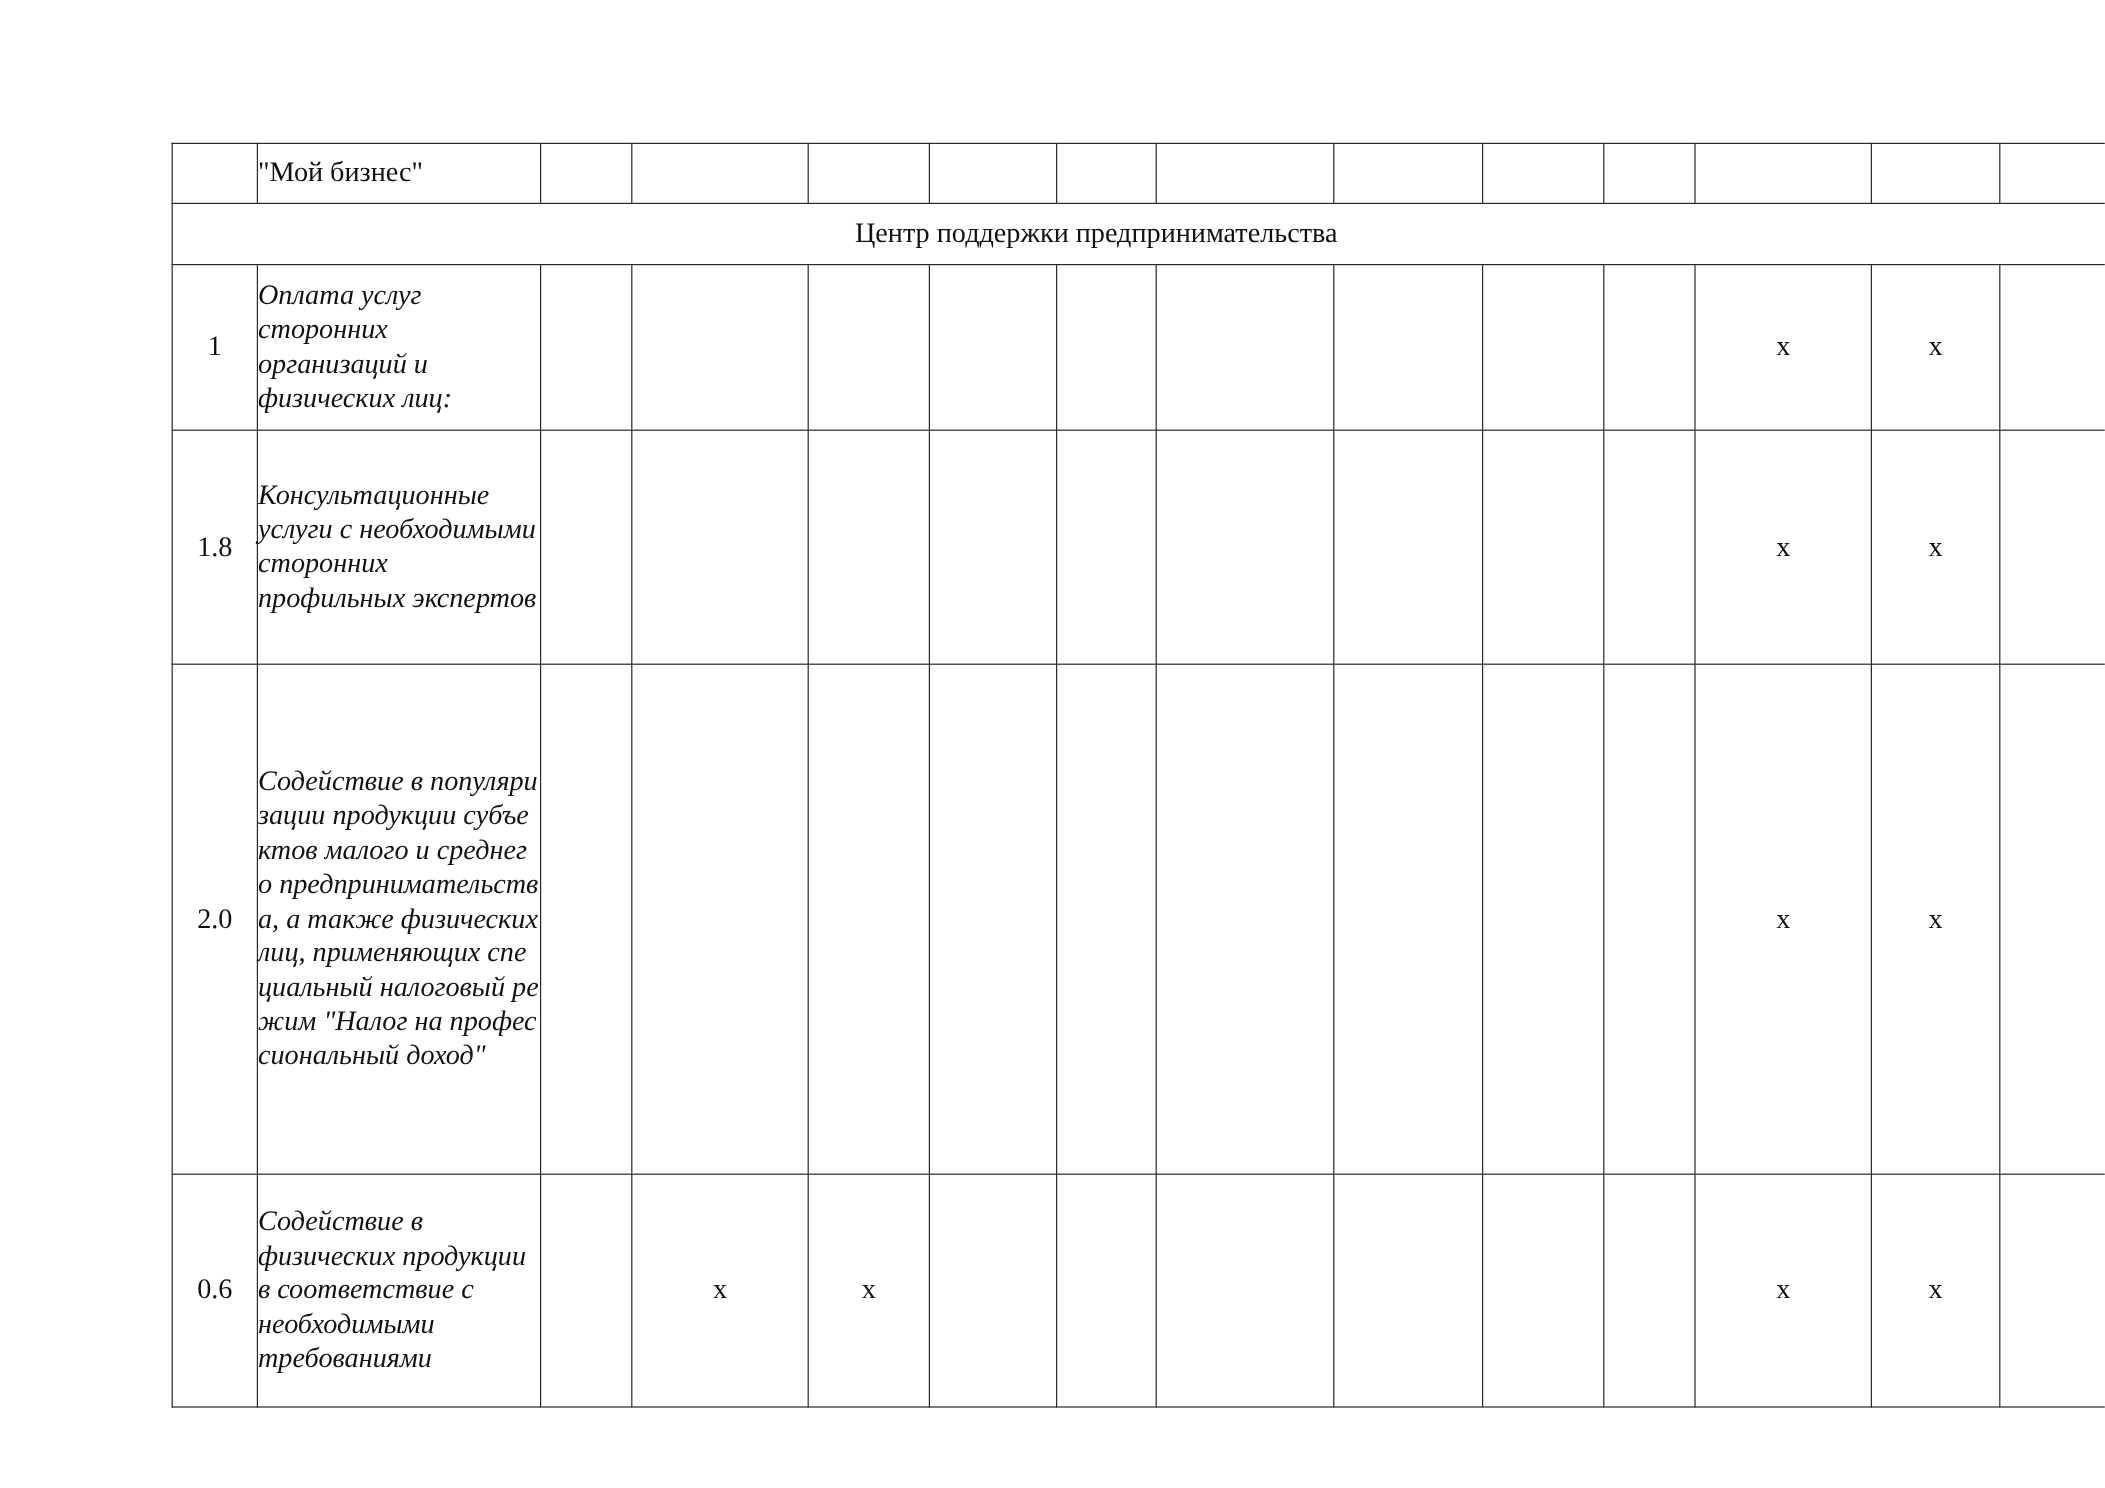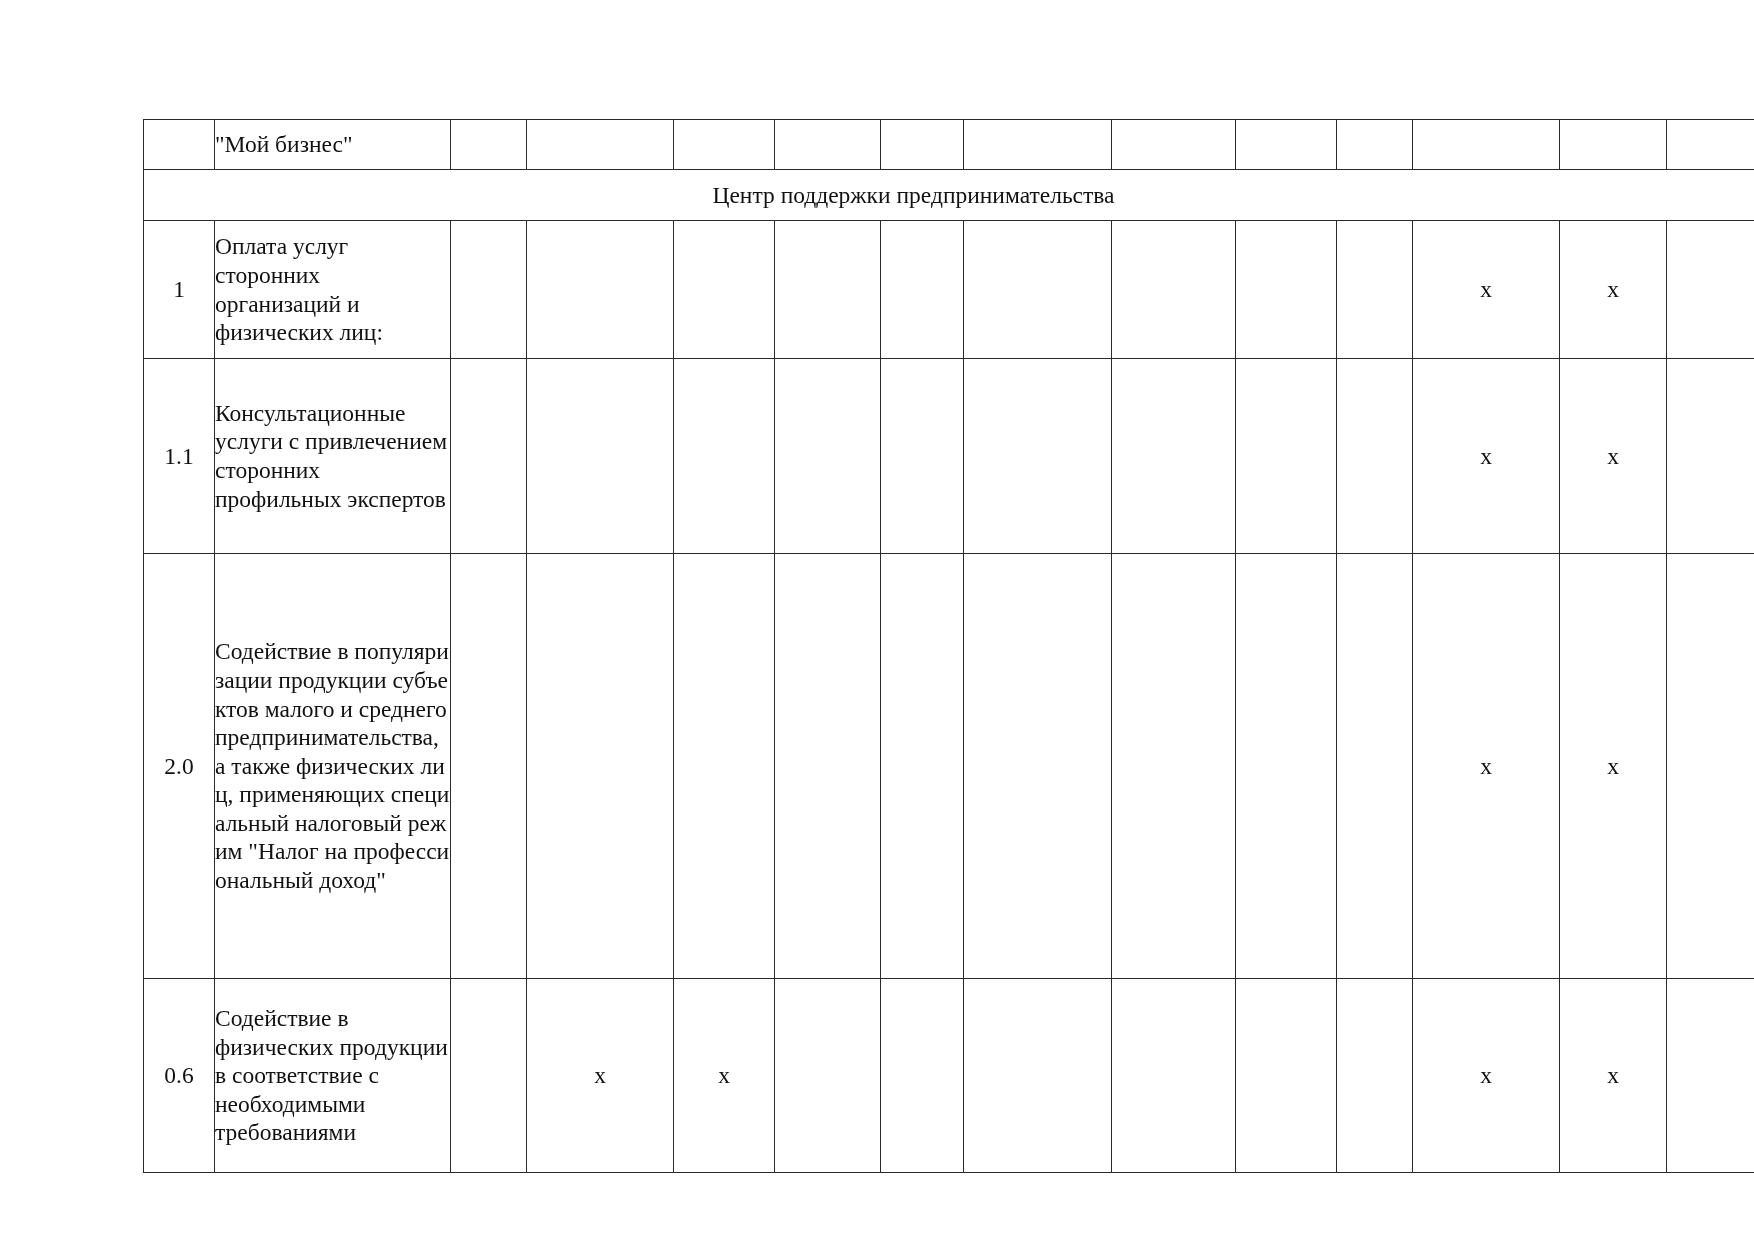--- a/index.html
+++ b/index.html
@@ -11,21 +11,21 @@
       border-collapse: collapse; table-layout: fixed; width: 1700px;
     }
     table.grid td {
       border: 1.5px solid #2a2a2a; padding: 0; vertical-align: middle;
       font-size: 23.5px; line-height: 28.6px;
     }
     td.num { text-align: center; }
     td.desc { text-align: left; padding-left: 7px; padding-right: 4px; }
     td.mark { text-align: center; }
     td.section { text-align: center; }
-    .desc-text { display: block; padding-top: 2px; padding-bottom: 2px; }
+    .desc-text { display: block; padding-top: 2px; padding-bottom: 2px; font-style: italic; }
   </style>
 </head>
 <body>
 
 <div class="page">
   <table class="grid">
     <colgroup>
       <col style="width:71px">
         <col style="width:236px">
         <col style="width:76px">
@@ -79,23 +79,23 @@
         <td class="mark"></td>
         <td class="mark"></td>
         <td class="mark"></td>
         <td class="mark"></td>
         <td class="mark">x</td>
         <td class="mark">x</td>
         <td class="mark"></td>
       </tr>
 
       <tr style="height:195px">
-        <td class="num">1.1</td>
+        <td class="num">1.8</td>
         <td class="desc">
-            <span class="desc-text">Консультационные услуги с привлечением сторонних профильных экспертов</span>
+            <span class="desc-text">Консультационные услуги с необходимыми сторонних профильных экспертов</span>
           </td>
         <td class="mark"></td>
         <td class="mark"></td>
         <td class="mark"></td>
         <td class="mark"></td>
         <td class="mark"></td>
         <td class="mark"></td>
         <td class="mark"></td>
         <td class="mark"></td>
         <td class="mark"></td>

